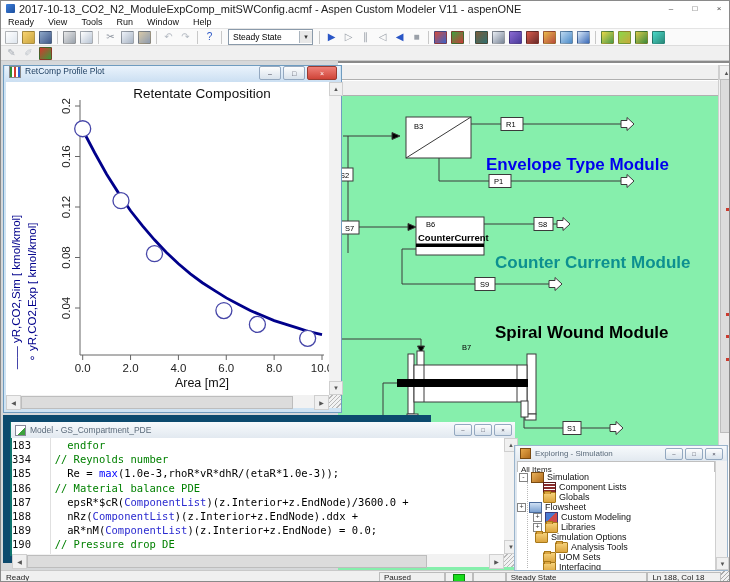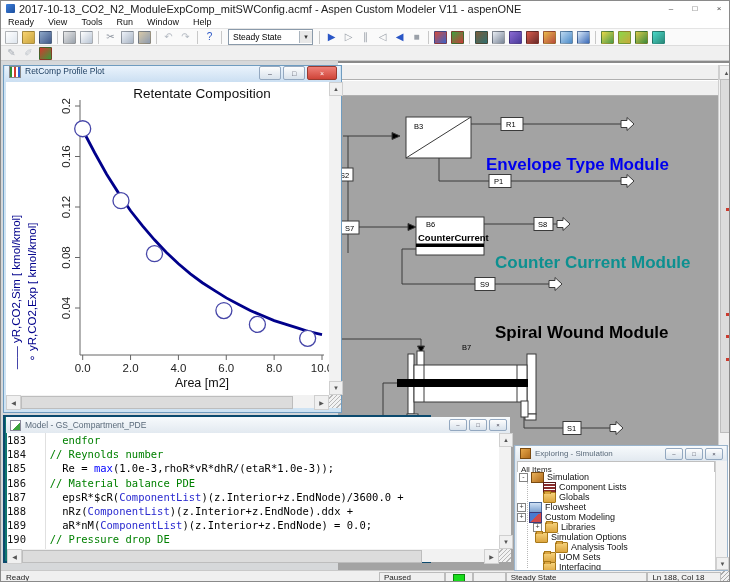--- a/index.html
+++ b/index.html
@@ -23,21 +23,21 @@
   .tb-chip{width:11px;height:11px;border-radius:1px;border:1px solid rgba(0,0,0,.25);}
   .tb-sep{width:1px;height:13px;background:#c8c8c8;margin:0 3px;}
   #mode-select{display:flex;align-items:center;height:14px;border:1px solid #8a9aaa;background:#fff;margin:0 3px;}
   #mode-value{font-size:8.5px;padding:0 4px;width:62px;color:#000;}
   #mode-arrow{width:12px;height:12px;background:#e8e8e8;border-left:1px solid #aab4be;font-size:7px;display:flex;align-items:center;justify-content:center;color:#333;}
   
   #mdi{left:0;top:60px;width:730px;height:510px;background:#d6d8da;}
   
   #flowsheet-win{left:337px;top:0px;width:393px;height:510px;background:#ffffff;border-top:2px solid #8a8a8a;}
   .fs-band{left:0;width:380px;height:15px;background:#f0f0f0;border-bottom:1px solid #b0b0b0;}
-  #fs-canvas{left:0;top:33px;width:380px;height:477px;background:#a3a3a3;}
+  #fs-canvas{left:0;top:33px;width:380px;height:477px;background:#86efac;}
   #fs-scroll{left:380px;top:2px;width:13px;height:382px;background:#f2f2f2;border-left:1px solid #cfcfcf;}
   .sb-arrow{width:13px;height:13px;display:flex;align-items:center;justify-content:center;font-size:6px;color:#555;background:#f0f0f0;border:1px solid #cfcfcf;}
   #fs-thumb{position:absolute;left:1px;top:14px;width:11px;height:352px;background:#dcdcdc;border:1px solid #bdbdbd;}
   .red-mark{position:absolute;width:5px;height:3px;background:#cc3b2f;}
   svg text{font-family:"Liberation Sans",sans-serif;}
   
   #plot-win{left:2px;top:4px;width:339px;height:348px;background:#cfe3f3;border:1px solid #6f9cc0;z-index:30;}
   #plot-title{left:1px;top:0px;width:335px;height:16px;background:linear-gradient(#eaf3fc,#cbdff2);display:flex;}
   #plot-icon{width:10px;height:10px;margin:0 4px;background:
     linear-gradient(90deg,#2e8f2e 0 2px,#fff 2px 4px,#d23b2f 4px 6px,#fff 6px 8px,#2a5fd0 8px 10px);border:1px solid #888;}
@@ -47,21 +47,21 @@
     font-size:7px;color:#445;display:flex;align-items:center;justify-content:center;}
   .pw-close{width:28px;background:linear-gradient(#ef8078,#cf4438);color:#fff;border-color:#9a3a30;}
   #plot-content{left:2px;top:16px;width:323px;height:313px;background:#fff;overflow:hidden;}
   #plot-vscroll{left:325px;top:16px;width:12px;height:313px;background:#f2f2f2;}
   #plot-hscroll{left:2px;top:329px;width:323px;height:13px;background:#f2f2f2;display:flex;}
   .hsb-arrow{width:13px;height:13px;background:#f0f0f0;border:1px solid #cfcfcf;font-size:6px;color:#555;display:flex;align-items:center;justify-content:center;}
   #plot-hthumb{height:11px;margin-top:1px;width:270px;background:#dcdcdc;border:1px solid #bdbdbd;}
   #plot-grip{left:325px;top:329px;width:12px;height:13px;background:
     repeating-linear-gradient(135deg,#f2f2f2 0 2px,#b8b8b8 2px 3px);}
   
-  #code-win{left:2px;top:354px;width:428px;height:148px;background:#0f766e;border:2px solid #0c4a6e;z-index:25;}
+  #code-win{left:2px;top:354px;width:428px;height:148px;background:#0f766e;border:7px solid #0c4a6e;z-index:25;}
   #code-title{left:1px;top:0;width:504px;height:16px;background:linear-gradient(#f7fafc,#e2e9f0);display:flex;align-items:center;}
   #code-icon{width:9px;height:9px;margin:0 4px;background:linear-gradient(135deg,#ffffff 60%,#3da23d 60%);border:1px solid #889;}
   #code-title-text{font-size:8.5px;color:#5a6a7a;}
   #code-body{left:2px;top:16px;width:492px;height:116px;background:#fff;overflow:hidden;}
   .code-line{white-space:pre;font-family:"DejaVu Sans Mono",monospace;font-size:10.5px;line-height:14.2px;}
   .code-num{display:inline-block;width:30px;color:#111;}
   .code-gutterline{position:absolute;left:38px;top:0;height:116px;width:1px;background:#e0e0e0;}
   .tk-k{color:#000}.tk-c{color:#008000}.tk-f{color:#0000ff}.tk-t{color:#2a2ad0}
   #code-vscroll{left:494px;top:16px;width:12px;height:116px;background:#f2f2f2;}
   #code-hscroll{left:2px;top:132px;width:492px;height:13px;background:#f2f2f2;display:flex;}
@@ -394,21 +394,21 @@
         <div id="code-title-text">Model - GS_Compartment_PDE</div>
         <div class="pw-btns">
           <div class="pw-btn sm">–</div>
           <div class="pw-btn sm">□</div>
           <div class="pw-btn sm">×</div>
         </div>
       </div>
       <div id="code-body" class="abs">
         <div id="code-lines">
             <div class="code-line"><span class="code-num">183</span><span class="tk-k">    </span><span class="tk-c">endfor</span></div>
-            <div class="code-line"><span class="code-num">184</span><span class="tk-k">  </span><span class="tk-c">// Reynolds number</span></div>
+            <div class="code-line"><span class="code-num">334</span><span class="tk-k">  </span><span class="tk-c">// Reynolds number</span></div>
             <div class="code-line"><span class="code-num">185</span><span class="tk-k">    Re = </span><span class="tk-f">max</span><span class="tk-k">(1.0e-3,rhoR*vR*dhR/(etaR*1.0e-3));</span></div>
             <div class="code-line"><span class="code-num">186</span><span class="tk-k">  </span><span class="tk-c">// Material balance PDE</span></div>
             <div class="code-line"><span class="code-num">187</span><span class="tk-k">    epsR*$cR(</span><span class="tk-t">ComponentList</span><span class="tk-k">)(z.Interior+z.EndNode)/3600.0 +</span></div>
             <div class="code-line"><span class="code-num">188</span><span class="tk-k">    nRz(</span><span class="tk-t">ComponentList</span><span class="tk-k">)(z.Interior+z.EndNode).ddx +</span></div>
             <div class="code-line"><span class="code-num">189</span><span class="tk-k">    aR*nM(</span><span class="tk-t">ComponentList</span><span class="tk-k">)(z.Interior+z.EndNode) = 0.0;</span></div>
             <div class="code-line"><span class="code-num">190</span><span class="tk-k">  </span><span class="tk-c">// Pressure drop DE</span></div>
           </div>
         <div class="code-gutterline"></div>
       </div>
       <div id="code-vscroll" class="abs">
@@ -449,21 +449,21 @@
           <div class="tree-row" style="padding-left: 16px;">
             <div class="exp-spacer"></div>
             <div class="ti ti-folder"></div>
             <span>Globals</span>
           </div>
           <div class="tree-row" style="">
             <div class="exp-box">+</div>
             <div class="ti ti-flowsheet"></div>
             <span>Flowsheet</span>
           </div>
-          <div class="tree-row" style="padding-left: 0;">
+          <div class="tree-row" style="padding-left: 16px;">
             <div class="exp-box">+</div>
             <div class="ti ti-custom"></div>
             <span>Custom Modeling</span>
           </div>
           <div class="tree-row" style="padding-left: 16px;">
             <div class="exp-box">+</div>
             <div class="ti ti-folder"></div>
             <span>Libraries</span>
           </div>
           <div class="tree-row" style="padding-left: 8px;">

